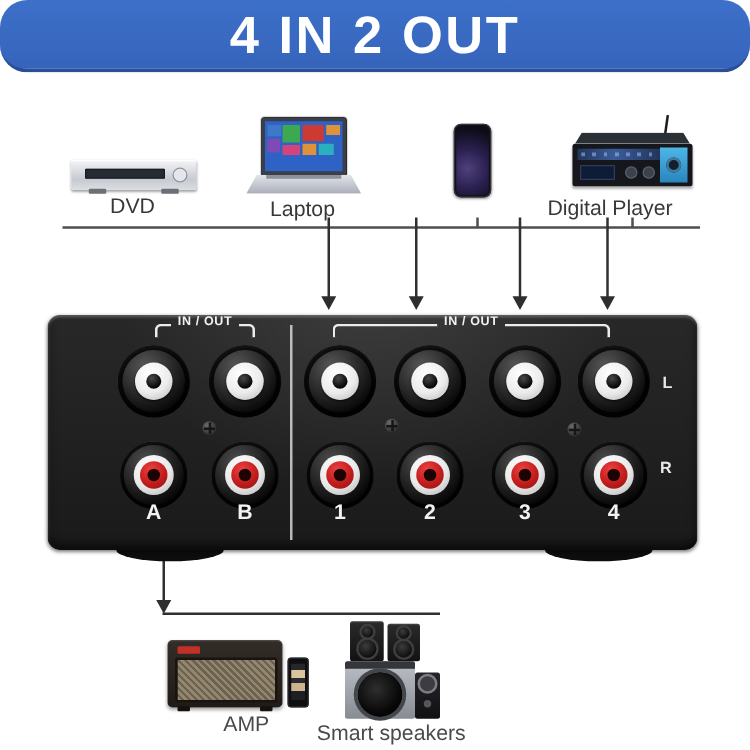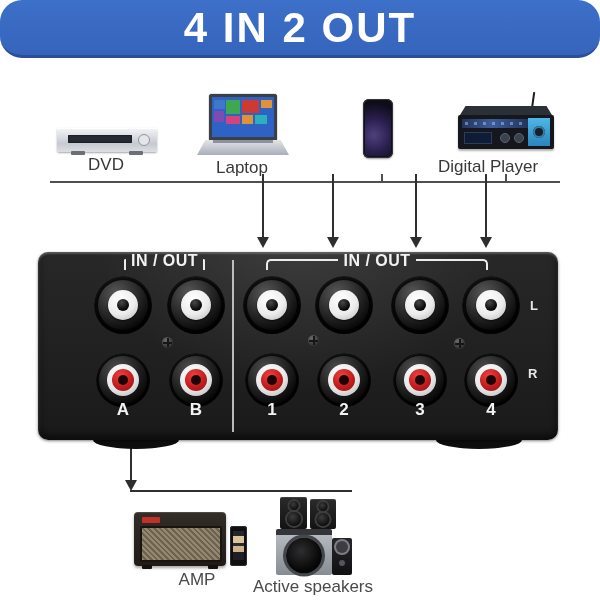--- a/index.html
+++ b/index.html
@@ -86,21 +86,21 @@
                       linear-gradient(#282828,#1a1a1a);
            box-shadow:inset 0 2px 2px rgba(255,255,255,.22), inset 0 -4px 8px rgba(0,0,0,.7),
                       inset 2px 0 3px rgba(255,255,255,.08), 0 1px 3px rgba(0,0,0,.5);
            z-index:2;}
   .foot{position:absolute;top:431px;width:86px;height:18px;background:#0d0d0d;border-radius:50%;z-index:1;}
   .divider{position:absolute;left:194px;top:8px;width:2px;height:172px;background:#d6d6d6;opacity:.85;}
   .bracket{position:absolute;display:flex;align-items:flex-start;}
   .bracket .arm{height:9px;border-top:2px solid #ececec;flex:1;}
   .bracket .arm.l{border-left:2px solid #ececec;border-top-left-radius:5px;}
   .bracket .arm.r{border-right:2px solid #ececec;border-top-right-radius:5px;}
-  .bracket .txt{color:#f2f2f2;font-size:16px;font-weight:bold;letter-spacing:.5px;
+  .bracket .txt{color:#f2f2f2;font-size:10px;font-weight:bold;letter-spacing:.5px;
                 margin:-7px 5px 0 5px;white-space:nowrap;}
   .port-label{position:absolute;transform:translateX(-50%);color:#f2f2f2;font-size:17px;
               font-weight:bold;}
   .chan-label{position:absolute;color:#e8e8e8;font-size:13px;font-weight:bold;}
   .screw{position:absolute;width:11px;height:11px;border-radius:50%;
          background:radial-gradient(circle at 35% 30%,#6a6a6a,#2e2e2e 75%);}
   .screw::before,.screw::after{content:"";position:absolute;background:#161616;}
   .screw::before{left:1px;top:5px;width:9px;height:1.5px;}
   .screw::after{left:5px;top:1px;width:1.5px;height:9px;}
 
@@ -317,15 +317,15 @@
     </div>
     <div class="sub">
       <div class="sub-top"></div>
       <div class="sub-woofer"></div>
     </div>
     <div class="tower">
       <div class="tower-knob"></div>
       <div class="tower-dot"></div>
     </div>
   </div>
-  <div class="out-label" style="left:313px;top:577px;">Active speakers</div>
+  <div class="out-label" style="left:313px;top:577px;">Smart speakers</div>
 
 </div>
 
 </body></html>

